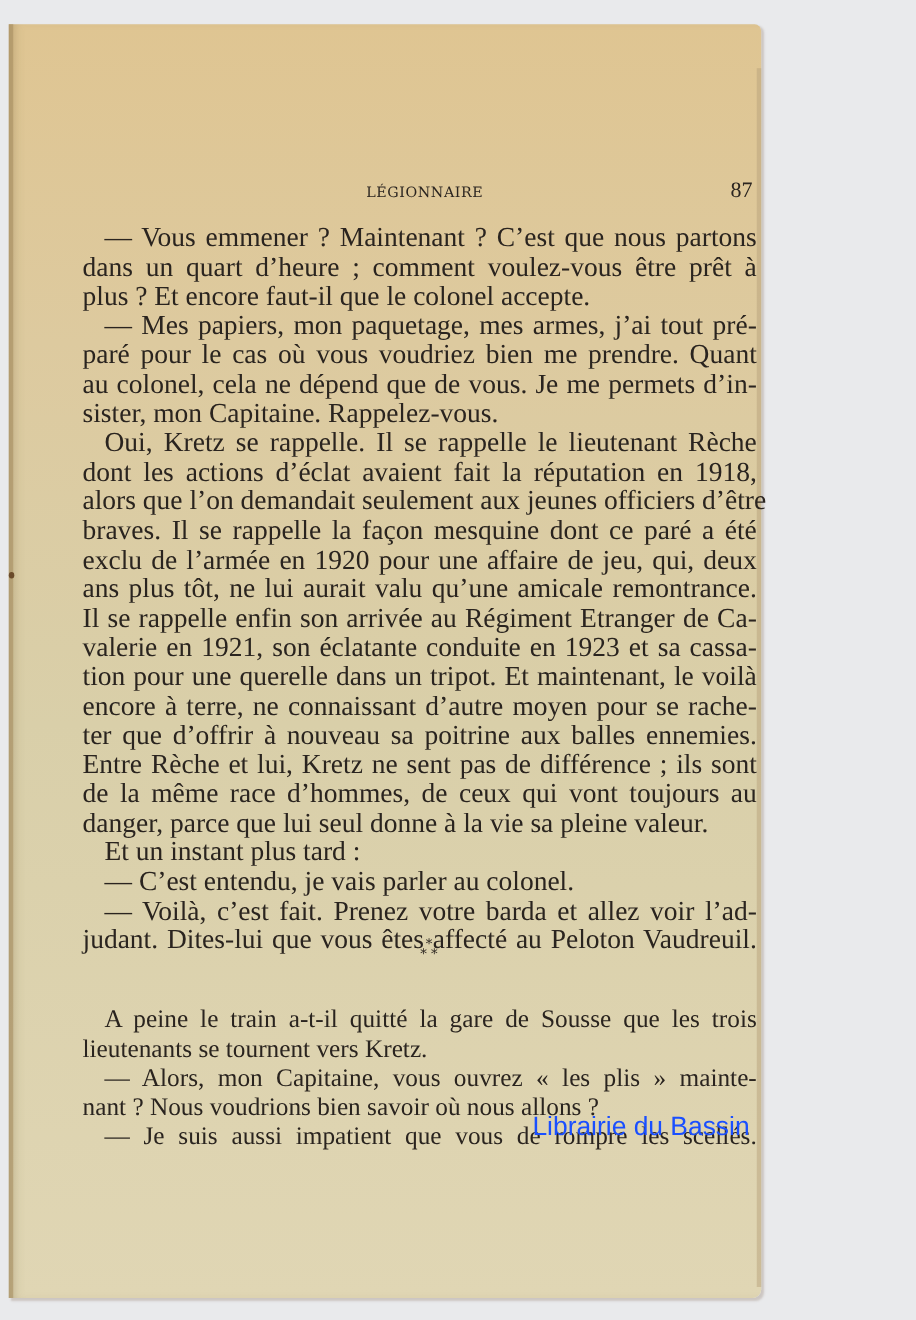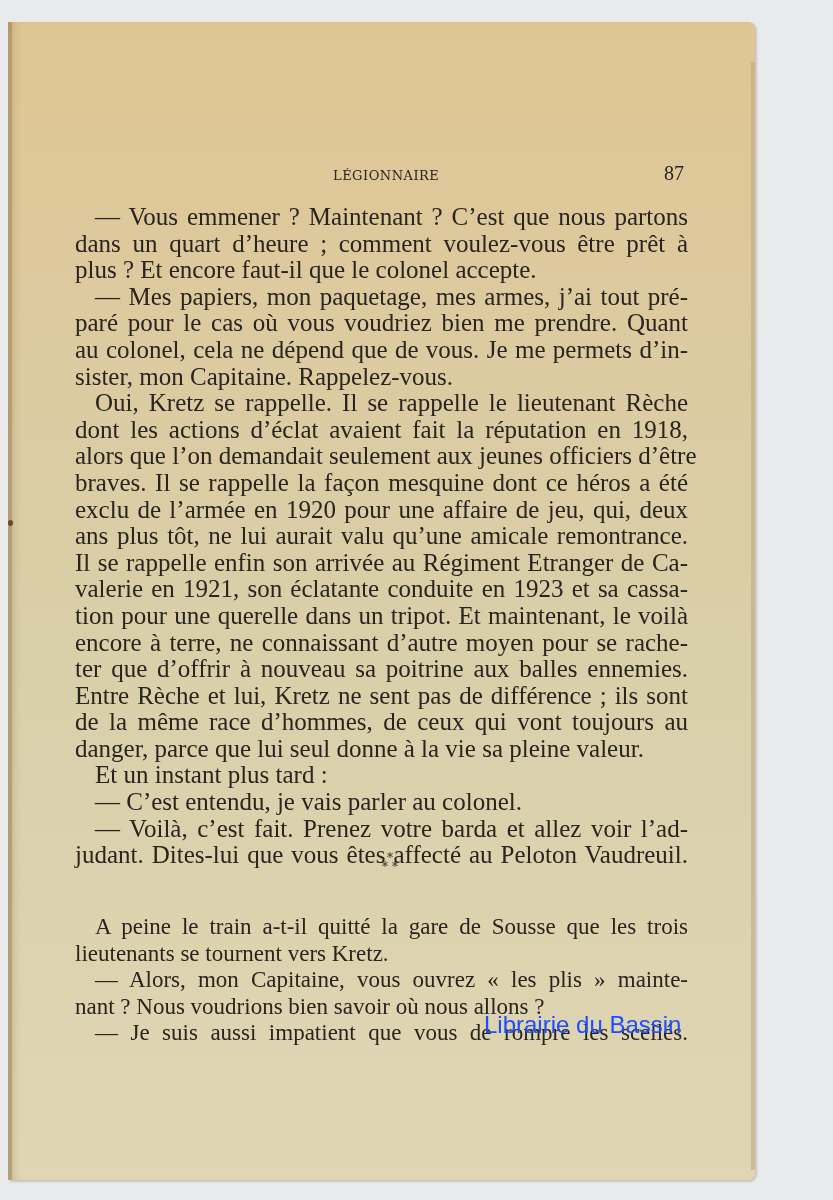--- a/index.html
+++ b/index.html
@@ -1,21 +1,21 @@
 <!DOCTYPE html>
 <html><head>
 <meta charset="utf-8">
 <style>
   html, body { margin:0; padding:0; }
   body {
     width:833px; height:1200px; overflow:hidden; position:relative;
     background:#e9eaec;
   }
   .page {
-    position:absolute; left:8px; top:22px; width:747px; height:1158px;
+    position:absolute; left:8px; top:22px; width:684px; height:1158px;
     background: linear-gradient(180deg, #dfc592 0%, #ddca9f 25%, #d9cfa9 55%, #e0d6b4 100%);
     border-top-right-radius:6px; border-bottom-right-radius:8px;
     box-shadow: inset 10px 0 10px -6px rgba(120,100,60,0.35), 2px 2px 2px rgba(120,90,70,0.25);
   }
   .page::before {
     content:""; position:absolute; left:0; top:0; bottom:0; width:4px;
     background:#a89062; opacity:0.6;
   }
   .page-edge-right {
     position:absolute; right:0; top:40px; bottom:10px; width:4px;
@@ -76,21 +76,21 @@
       <span class="line indent">— Vous emmener ? Maintenant ? C’est que nous partons</span>
       <span class="line">dans un quart d’heure ; comment voulez-vous être prêt à</span>
       <span class="line last">plus ? Et encore faut-il que le colonel accepte.</span>
       <span class="line indent">— Mes papiers, mon paquetage, mes armes, j’ai tout pré-</span>
       <span class="line">paré pour le cas où vous voudriez bien me prendre. Quant</span>
       <span class="line">au colonel, cela ne dépend que de vous. Je me permets d’in-</span>
       <span class="line last">sister, mon Capitaine. Rappelez-vous.</span>
       <span class="line indent">Oui, Kretz se rappelle. Il se rappelle le lieutenant Rèche</span>
       <span class="line">dont les actions d’éclat avaient fait la réputation en 1918,</span>
       <span class="line">alors que l’on demandait seulement aux jeunes officiers d’être</span>
-      <span class="line">braves. Il se rappelle la façon mesquine dont ce héros a été</span>
+      <span class="line">braves. Il se rappelle la façon mesquine dont ce paré a été</span>
       <span class="line">exclu de l’armée en 1920 pour une affaire de jeu, qui, deux</span>
       <span class="line">ans plus tôt, ne lui aurait valu qu’une amicale remontrance.</span>
       <span class="line">Il se rappelle enfin son arrivée au Régiment Etranger de Ca-</span>
       <span class="line">valerie en 1921, son éclatante conduite en 1923 et sa cassa-</span>
       <span class="line">tion pour une querelle dans un tripot. Et maintenant, le voilà</span>
       <span class="line">encore à terre, ne connaissant d’autre moyen pour se rache-</span>
       <span class="line">ter que d’offrir à nouveau sa poitrine aux balles ennemies.</span>
       <span class="line">Entre Rèche et lui, Kretz ne sent pas de différence ; ils sont</span>
       <span class="line">de la même race d’hommes, de ceux qui vont toujours au</span>
       <span class="line last">danger, parce que lui seul donne à la vie sa pleine valeur.</span>

